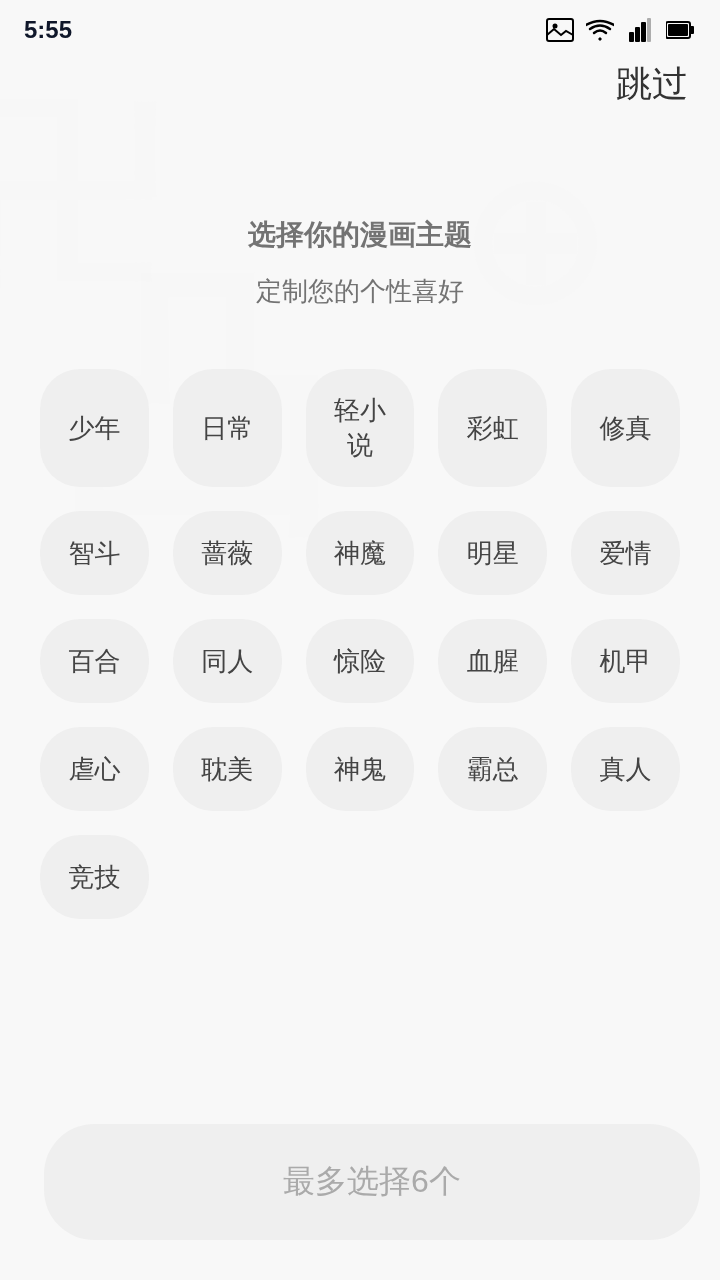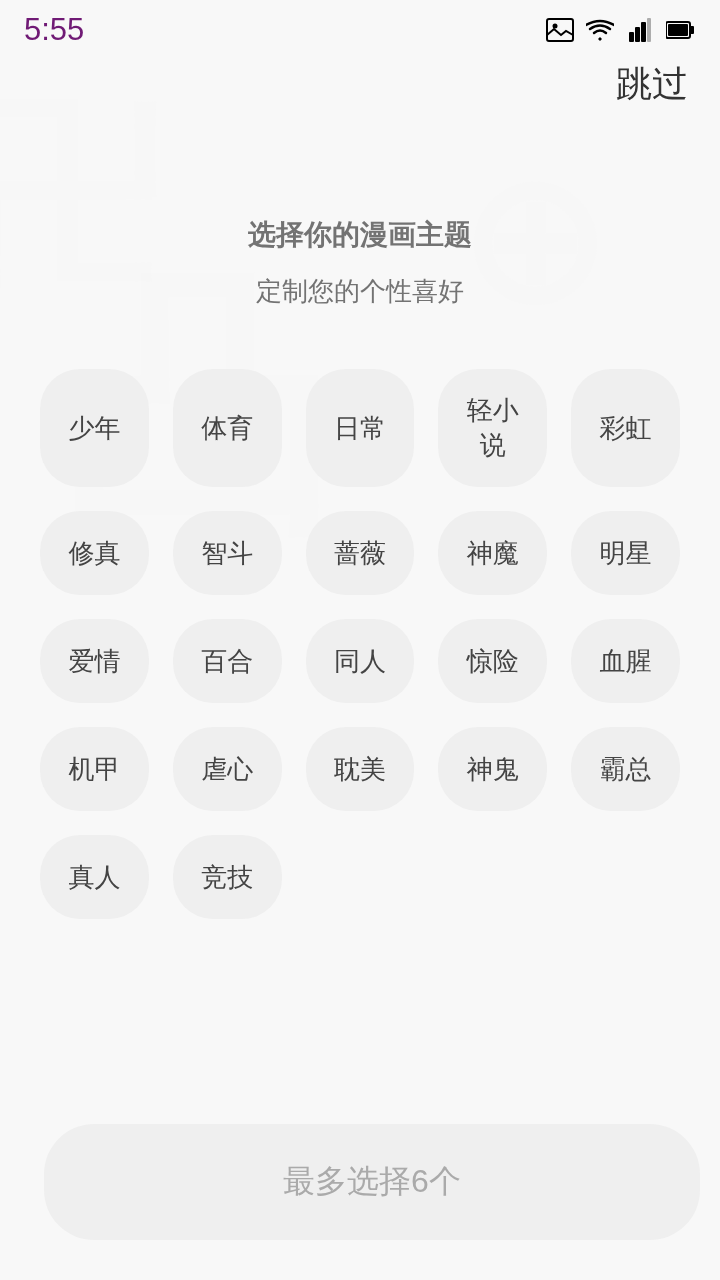--- a/index.html
+++ b/index.html
@@ -17,23 +17,23 @@
     
     .status-bar {
       display: flex;
       justify-content: space-between;
       align-items: center;
       padding: 12px 24px 8px;
       height: 56px;
     }
 
     .status-time {
-      font-size: 31px;
-      font-weight: 400;
-      color: #701a75;
+      font-size: 24px;
+      font-weight: 700;
+      color: #0f172a;
     }
 
     .status-icons {
       display: flex;
       align-items: center;
       gap: 8px;
     }
 
     .status-icon {
       width: 32px;
@@ -205,21 +205,20 @@
 
 <div class="main-content">
   <div class="title-section">
     <h1 class="main-title">选择你的漫画主题</h1>
     <p class="sub-title">定制您的个性喜好</p>
   </div>
 
   <div class="tags-container" id="tags-grid">
 
   <button class="tag-btn">少年</button>
-      <button class="tag-btn">体育</button>
       <button class="tag-btn">日常</button>
       <button class="tag-btn">轻小说</button>
       <button class="tag-btn">彩虹</button>
       <button class="tag-btn">修真</button>
       <button class="tag-btn">智斗</button>
       <button class="tag-btn">蔷薇</button>
       <button class="tag-btn">神魔</button>
       <button class="tag-btn">明星</button>
       <button class="tag-btn">爱情</button>
       <button class="tag-btn">百合</button>

